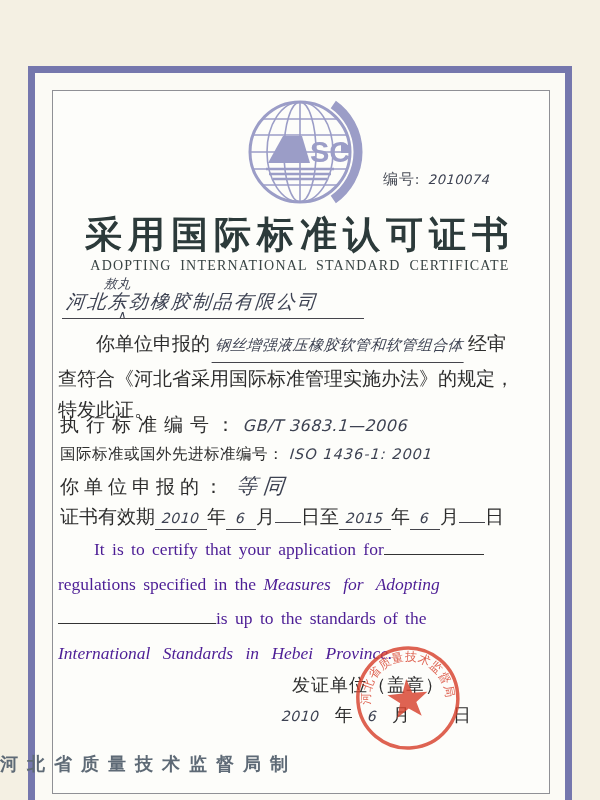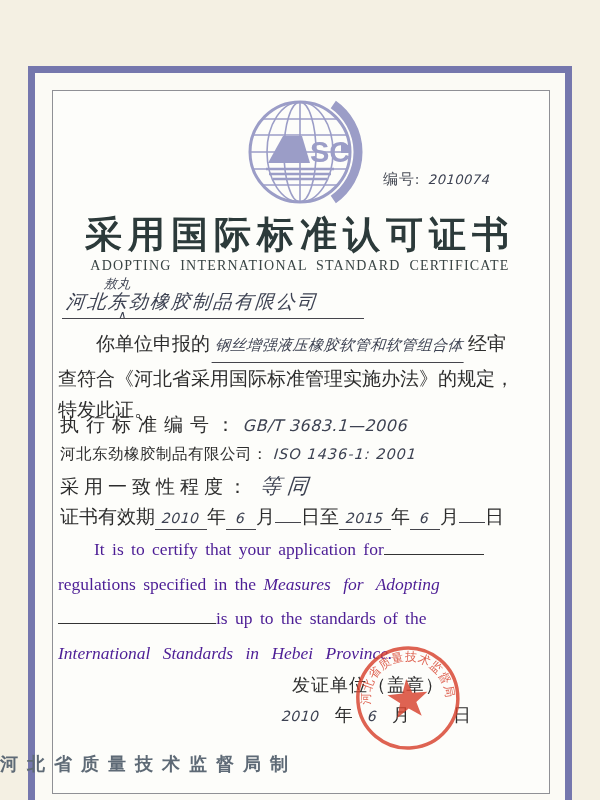--- a/index.html
+++ b/index.html
@@ -131,25 +131,25 @@
     </div>
     <div>查符合《河北省采用国际标准管理实施办法》的规定，</div>
     <div>特发此证。</div>
   </div>
 
   <div class="row row-standard">
     <span class="lbl-spaced">执行标准编号：</span><span class="hw">GB/T 3683.1—2006</span>
   </div>
 
   <div class="row row-intl">
-    <span>河北东劲橡胶制品有限公司：</span><span class="hw">ISO 1436-1: 2001</span>
+    <span>国际标准或国外先进标准编号：</span><span class="hw">ISO 1436-1: 2001</span>
   </div>
 
   <div class="row row-consistency">
-    <span class="lbl-spaced">采用一致性程度：</span><span class="hw">等同</span>
+    <span class="lbl-spaced">你单位申报的：</span><span class="hw">等同</span>
   </div>
 
   <div class="row row-validity">
     <span>证书有效期</span><span class="ul w-year"><span class="hw">2010</span></span><span>年</span><span class="ul w-month"><span class="hw">6</span></span><span>月</span><span class="blank"></span><span>日至</span><span class="ul w-year"><span class="hw">2015</span></span><span>年</span><span class="ul w-month"><span class="hw">6</span></span><span>月</span><span class="blank"></span><span>日</span>
   </div>
 
   <div class="english">
     <div>
       <span class="indent"></span><span>It is to certify that your application for</span><span class="eblank eb1"></span>
     </div>

